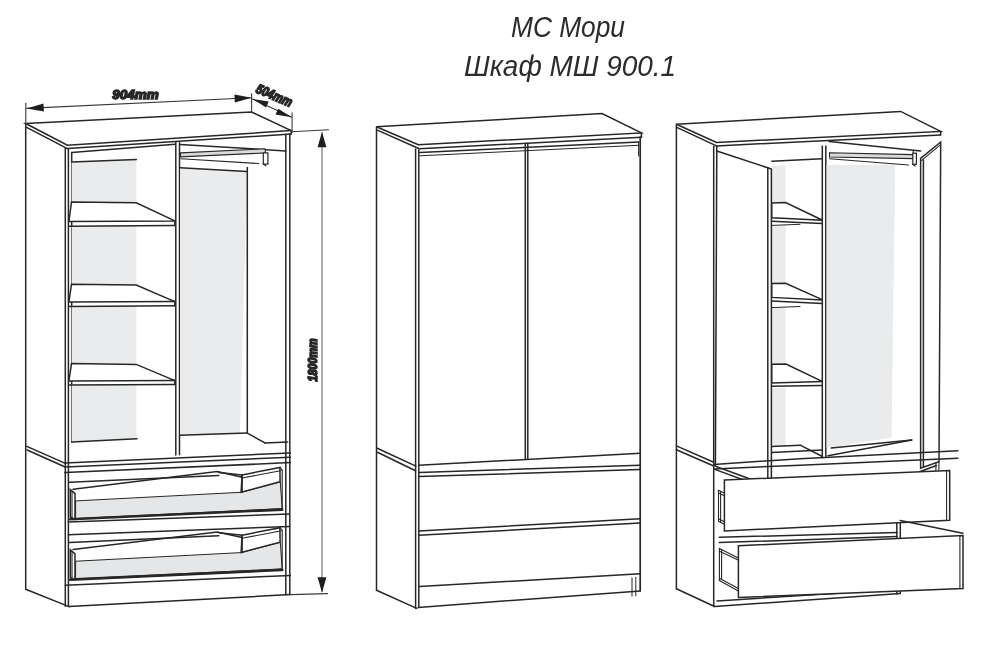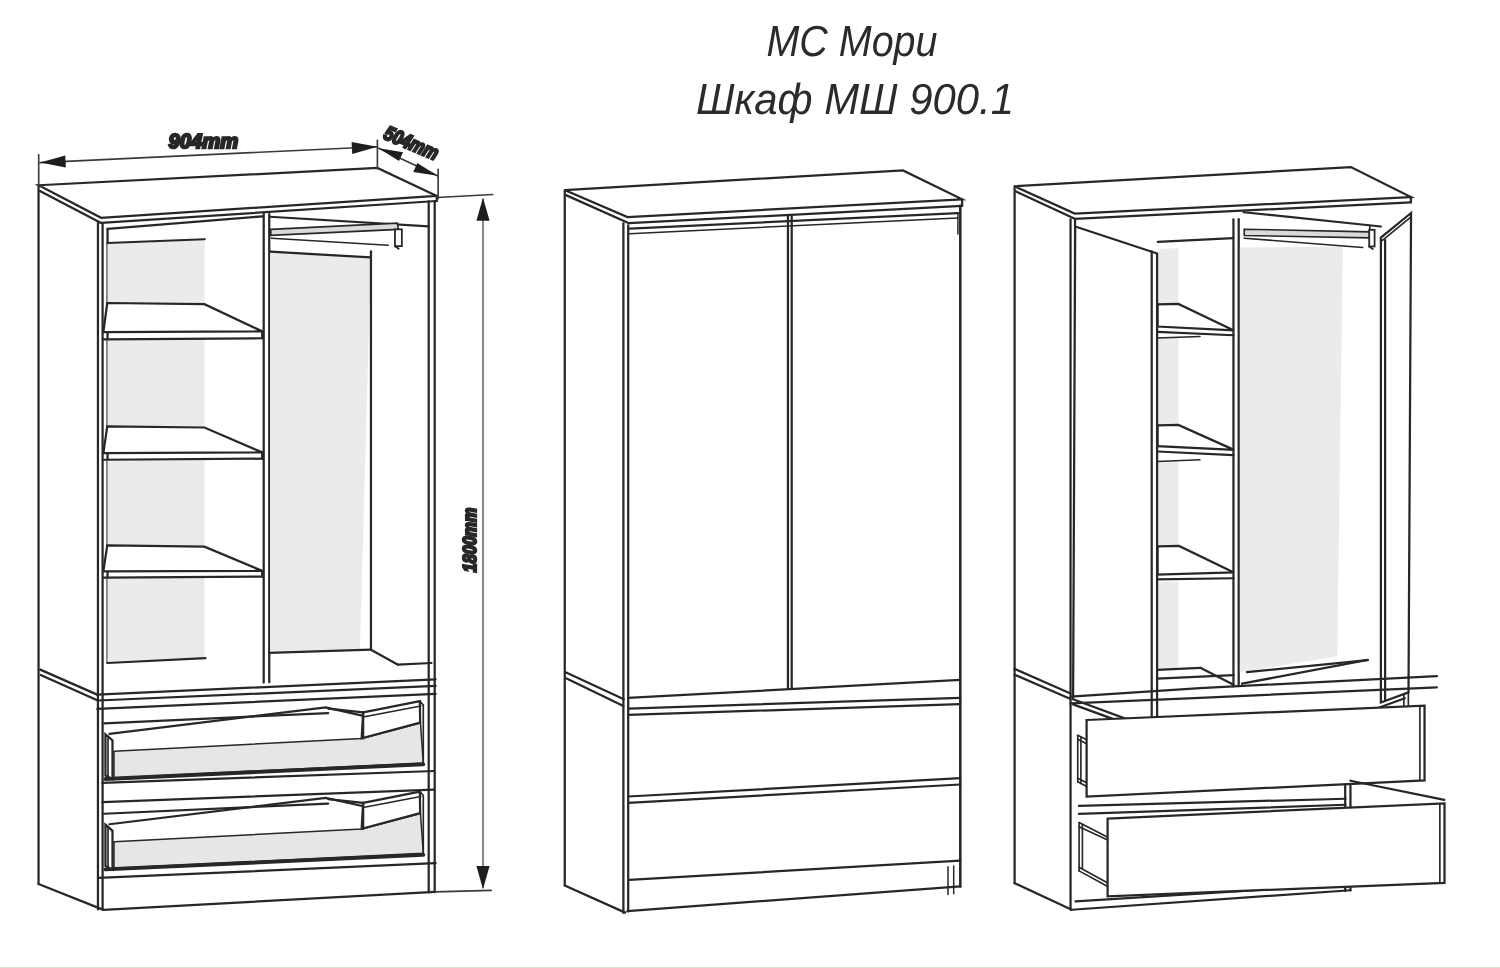--- a/index.html
+++ b/index.html
@@ -1,16 +1,16 @@
 <!DOCTYPE html>
 <html><head>
 <meta charset="utf-8">
 <style>
   html,body{margin:0;padding:0;background:#ffffff;}
-  .page{position:relative;width:1000px;height:645px;background:#4d7c0f;overflow:hidden;
+  .page{position:relative;width:1000px;height:645px;background:#f0abfc;overflow:hidden;
         font-family:"Liberation Sans", sans-serif;}
   svg{position:absolute;left:0;top:0;}
   text{font-family:"Liberation Sans", sans-serif;}
 </style>
 </head>
 <body>
 <div class="page">
 <svg width="1000" height="645" viewBox="0 0 1000 645">
 
   <rect x="0" y="0" width="1000" height="645" fill="#ffffff"></rect>

